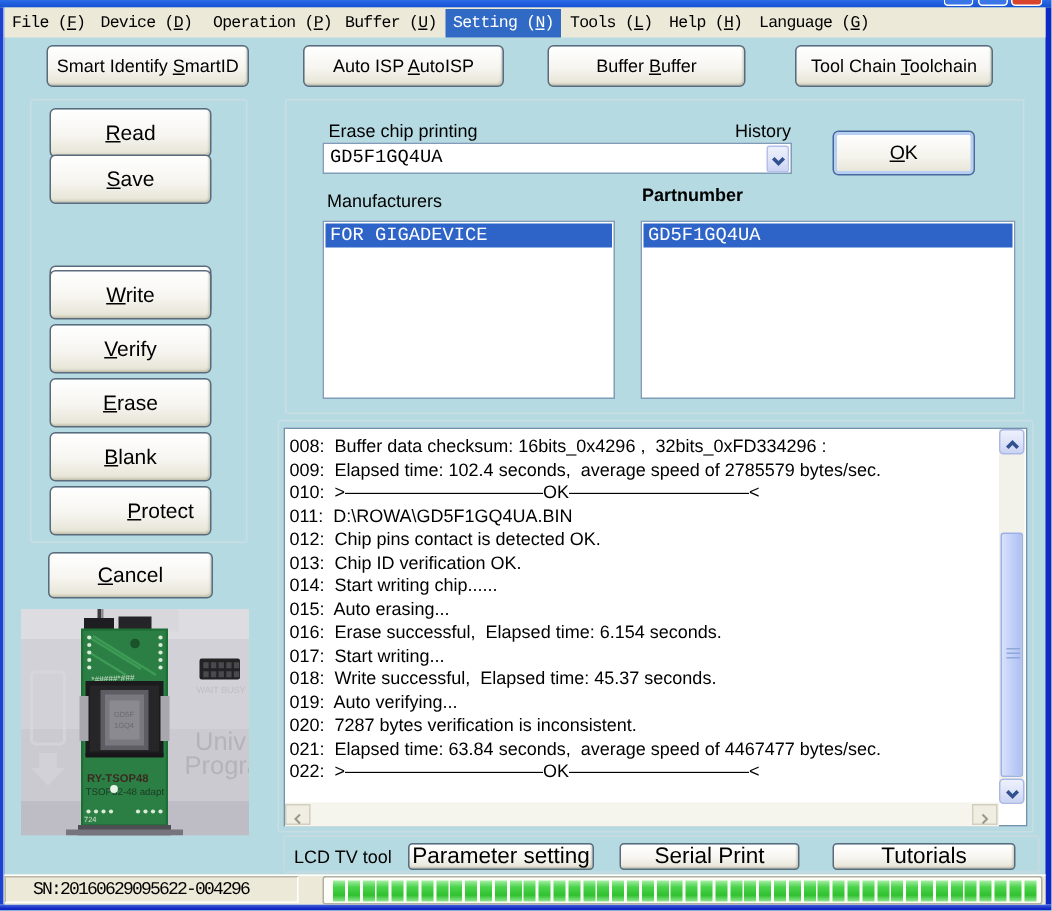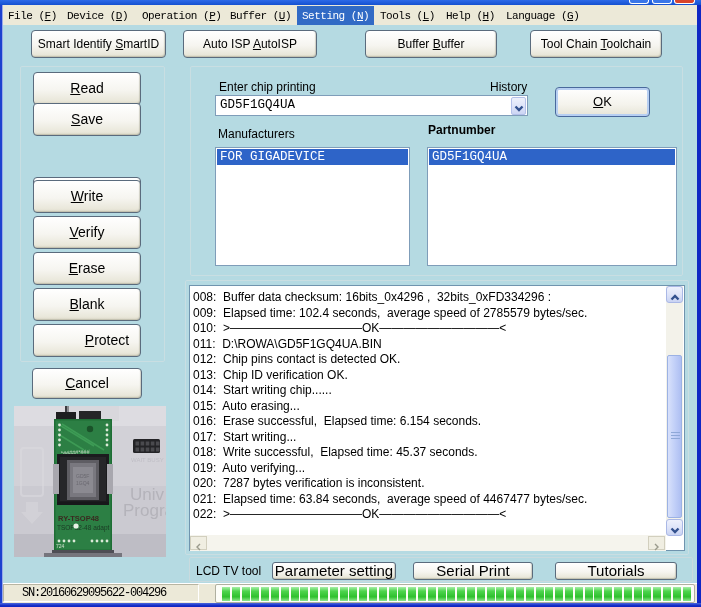--- a/index.html
+++ b/index.html
@@ -64,21 +64,21 @@
   <span class="mi" style="left:64px;">Device (<u>D</u>)</span>
   <span class="mi" style="left:139px;">Operation (<u>P</u>)</span>
   <span class="mi" style="left:227px;">Buffer (<u>U</u>)</span>
   <span class="mi" style="left:299px;color:#fff;">Setting (<u>N</u>)</span>
   <span class="mi" style="left:377px;">Tools (<u>L</u>)</span>
   <span class="mi" style="left:443px;">Help (<u>H</u>)</span>
   <span class="mi" style="left:503px;">Language (<u>G</u>)</span>
 </div>
 
 <div class="abs btn tb" style="left:31px;width:135px;">Smart Identify <u>S</u>martID</div>
-<div class="abs btn tb" style="left:183px;width:134px;">Auto ISP <u>A</u>utoISP</div>
+<div class="abs btn tb" style="left:202px;width:134px;">Auto ISP <u>A</u>utoISP</div>
 <div class="abs btn tb" style="left:365px;width:132px;">Buffer <u>B</u>uffer</div>
 <div class="abs btn tb" style="left:530px;width:132px;">Tool Chain <u>T</u>oolchain</div>
 
 <div class="abs groupbox" style="left:20px;top:66px;width:145px;height:296px;"></div>
 <div class="abs btn sb" style="top:72px;"><u>R</u>ead</div>
 <div class="abs btn sb" style="top:103px;"><u>S</u>ave</div>
 <div class="abs btn sb" style="top:144px;margin-top:33px;"><u>O</u>pen</div>
 <div class="abs btn sb" style="top:180px;"><u>W</u>rite</div>
 <div class="abs btn sb" style="top:216px;"><u>V</u>erify</div>
 <div class="abs btn sb" style="top:252px;"><u>E</u>rase</div>
@@ -166,21 +166,21 @@
   <text x="43" y="124" font-size="6.5" fill="#1a3a24" font-family="Liberation Sans">TSOP32-48 adapt</text>
   <g fill="#d8e8d4">
     <circle cx="62" cy="120" r="2.6" fill="#e8f2e6"></circle>
   </g>
   <text x="42" y="142" font-size="5" fill="#cfe0cc" font-family="Liberation Sans">724</text>
   <rect x="38" y="144" width="62" height="7" fill="#4e4e55"></rect>
   <rect x="30" y="147" width="78" height="4" fill="#76757d"></rect>
 </svg>
 
 <div class="abs groupbox" style="left:190px;top:66px;width:493px;height:210px;"></div>
-<div class="abs lbl" style="left:219px;top:80px;">Enter chip printing</div>
+<div class="abs lbl" style="left:219px;top:80px;">Erase chip printing</div>
 <div class="abs lbl" style="left:490px;top:80px;">History</div>
 <div id="combo" class="abs">GD5F1GQ4UA</div>
 <div id="combo-btn" class="abs"><svg width="10" height="7" viewBox="0 0 10 7" style="margin-top:5px;">
       <path d="M1.5 1.5 L5 5 L8.5 1.5" stroke="#33518e" stroke-width="2.4" fill="none"></path>
     </svg></div>
 <div id="okbtn" class="abs"><u>O</u>K</div>
 <div class="abs lbl" style="left:218px;top:127px;">Manufacturers</div>
 <div class="abs lbl" style="left:428px;top:123px;font-weight:bold;">Partnumber</div>
 <div class="abs list" style="left:215px;top:147px;width:195px;height:119px;">
     <div class="sel">FOR GIGADEVICE</div>

